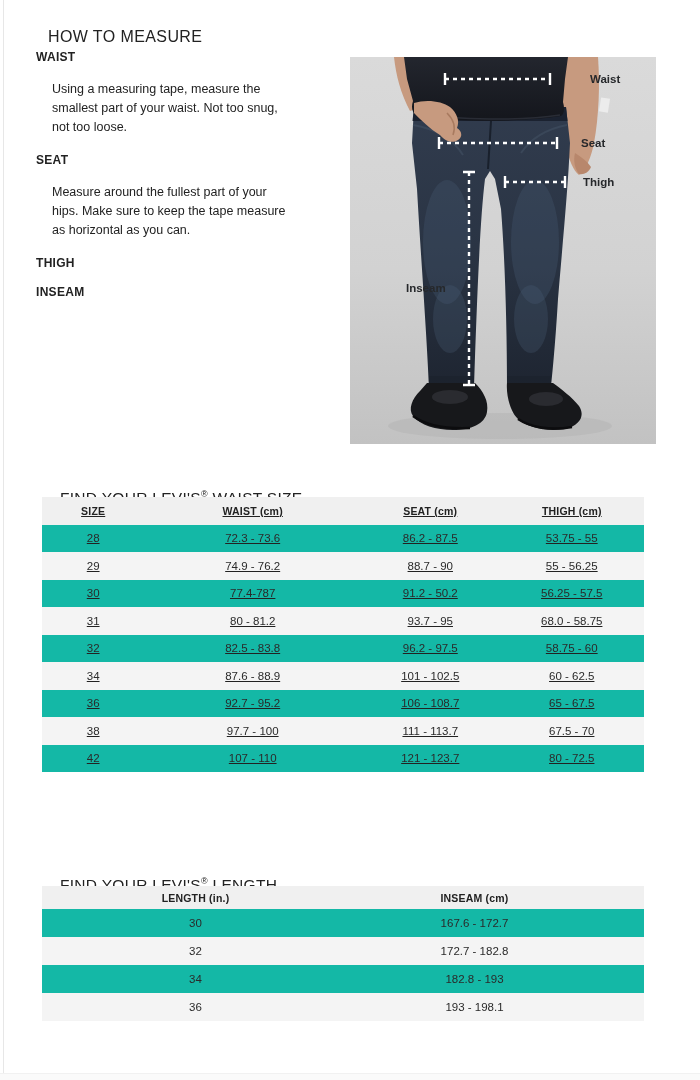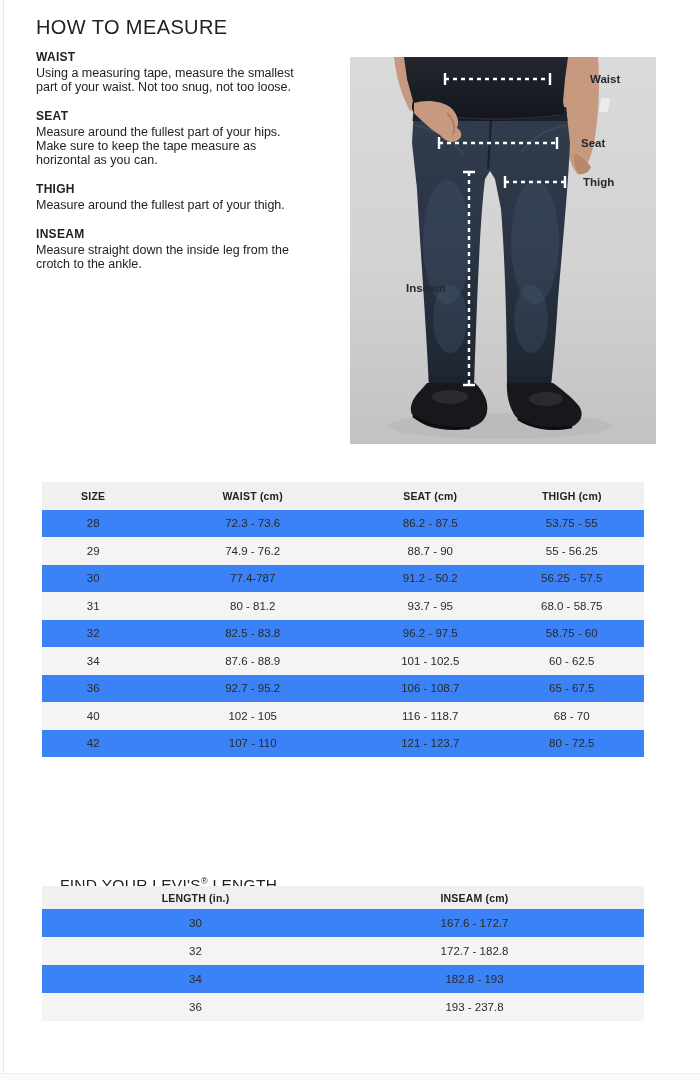--- a/index.html
+++ b/index.html
@@ -4,51 +4,51 @@
 <style>
   html,body{margin:0;padding:0;}
   body{
     width:700px;height:1080px;position:relative;overflow:hidden;
     background:#ffffff;color:#222;
     font-family:"Liberation Sans",sans-serif;
     -webkit-font-smoothing:antialiased;
   }
   .left-rule{position:absolute;left:3px;top:0;width:1px;height:1080px;background:#e7e7e7;}
   .page-title{
-    position:absolute;left:36px;top:16px;margin:0;
-    font-size:20px;font-weight:500;letter-spacing:.4px;color:#222;
+    position:absolute;left:36px;top:16px;margin:12px;
+    font-size:16px;font-weight:500;letter-spacing:.4px;color:#222;
   }
   
   .measure-col{position:absolute;left:36px;top:50px;width:272px;}
   .measure-section{margin:0 0 15px 0;}
   .measure-title{font-size:12px;font-weight:bold;letter-spacing:.3px;margin:0 0 2px 0;}
-  .measure-body{font-size:12.5px;line-height:14px;margin:0;color:#222;}
+  .measure-body{font-size:12.5px;line-height:19px;margin:16px;color:#222;}
   
   .figure-wrap{position:absolute;left:350px;top:57px;width:306px;height:387px;}
   svg text{font-family:"Liberation Sans",sans-serif;font-size:11.5px;font-weight:bold;fill:#26282b;}
   
   .section-heading{
     position:absolute;left:44px;margin:16px;
     font-size:15.5px;font-weight:500;letter-spacing:.3px;color:#222;
   }
   .section-heading sup{font-size:9px;}
   #waist-heading{top:473px;}
   #length-heading{top:860px;}
   
   table.size-table{
     position:absolute;left:42px;width:602px;border-collapse:collapse;table-layout:fixed;
   }
-  #waist-table{top:482px;}
+  #waist-table{top:497px;text-decoration:underline;}
   #length-table{top:886px;}
   table.size-table th{
     height:27.5px;background:#f0f0f0;font-size:10.5px;font-weight:bold;
     letter-spacing:.2px;text-align:center;padding:0;color:#222;
   }
   table.size-table td{
-    height:27.5px;font-size:11.5px;text-align:center;padding:0;color:#2a2a2a;background:#3b82f6;
+    height:27.5px;font-size:11.5px;text-align:center;padding:0;color:#2a2a2a;background:#14b8a6;
   }
   #length-table th{height:23px;}
   #length-table td{height:28px;}
   table.size-table tbody tr:nth-child(even) td{background:#f4f4f4;}
   #length-table th:last-child, #length-table td:last-child{padding-right:44px;}
   .footer-strip{
     position:absolute;left:0;top:1073px;width:700px;height:7px;
     background:#fafafa;border-top:1px solid #f1f1f1;
   }
 </style>
@@ -63,25 +63,23 @@
   <div class="measure-section">
     <p class="measure-title">WAIST</p>
     <p class="measure-body">Using a measuring tape, measure the smallest part of your waist. Not too snug, not too loose.</p>
   </div>
   <div class="measure-section">
     <p class="measure-title">SEAT</p>
     <p class="measure-body">Measure around the fullest part of your hips. Make sure to keep the tape measure as horizontal as you can.</p>
   </div>
   <div class="measure-section">
     <p class="measure-title">THIGH</p>
-    <p class="measure-body">Measure around the fullest part of your thigh.</p>
   </div>
   <div class="measure-section">
     <p class="measure-title">INSEAM</p>
-    <p class="measure-body">Measure straight down the inside leg from the crotch to the ankle.</p>
   </div>
 </div>
 
 <div class="figure-wrap">
   <svg viewBox="0 0 306 387" width="306" height="387">
     <defs>
       <linearGradient id="bgg" x1="0" y1="0" x2="0" y2="1">
         <stop offset="0" stop-color="#dadada"></stop>
           <stop offset=".55" stop-color="#d2d2d2"></stop>
           <stop offset="1" stop-color="#c2c2c2"></stop>
@@ -221,24 +219,24 @@
         <td>101 - 102.5</td>
         <td>60 - 62.5</td>
       </tr>
       <tr>
         <td>36</td>
         <td>92.7 - 95.2</td>
         <td>106 - 108.7</td>
         <td>65 - 67.5</td>
       </tr>
       <tr>
-        <td>40</td>
-        <td>102 - 105</td>
-        <td>116 - 118.7</td>
-        <td>68 - 70</td>
+        <td>38</td>
+        <td>97.7 - 100</td>
+        <td>111 - 113.7</td>
+        <td>67.5 - 70</td>
       </tr>
       <tr>
         <td>42</td>
         <td>107 - 110</td>
         <td>121 - 123.7</td>
         <td>80 - 72.5</td>
       </tr>
     </tbody>
 </table>
 
@@ -263,18 +261,18 @@
       <tr>
         <td>32</td>
         <td>172.7 - 182.8</td>
       </tr>
       <tr>
         <td>34</td>
         <td>182.8 - 193</td>
       </tr>
       <tr>
         <td>36</td>
-        <td>193 - 237.8</td>
+        <td>193 - 198.1</td>
       </tr>
     </tbody>
 </table>
 
 <div class="footer-strip"></div>
 
 </body></html>

